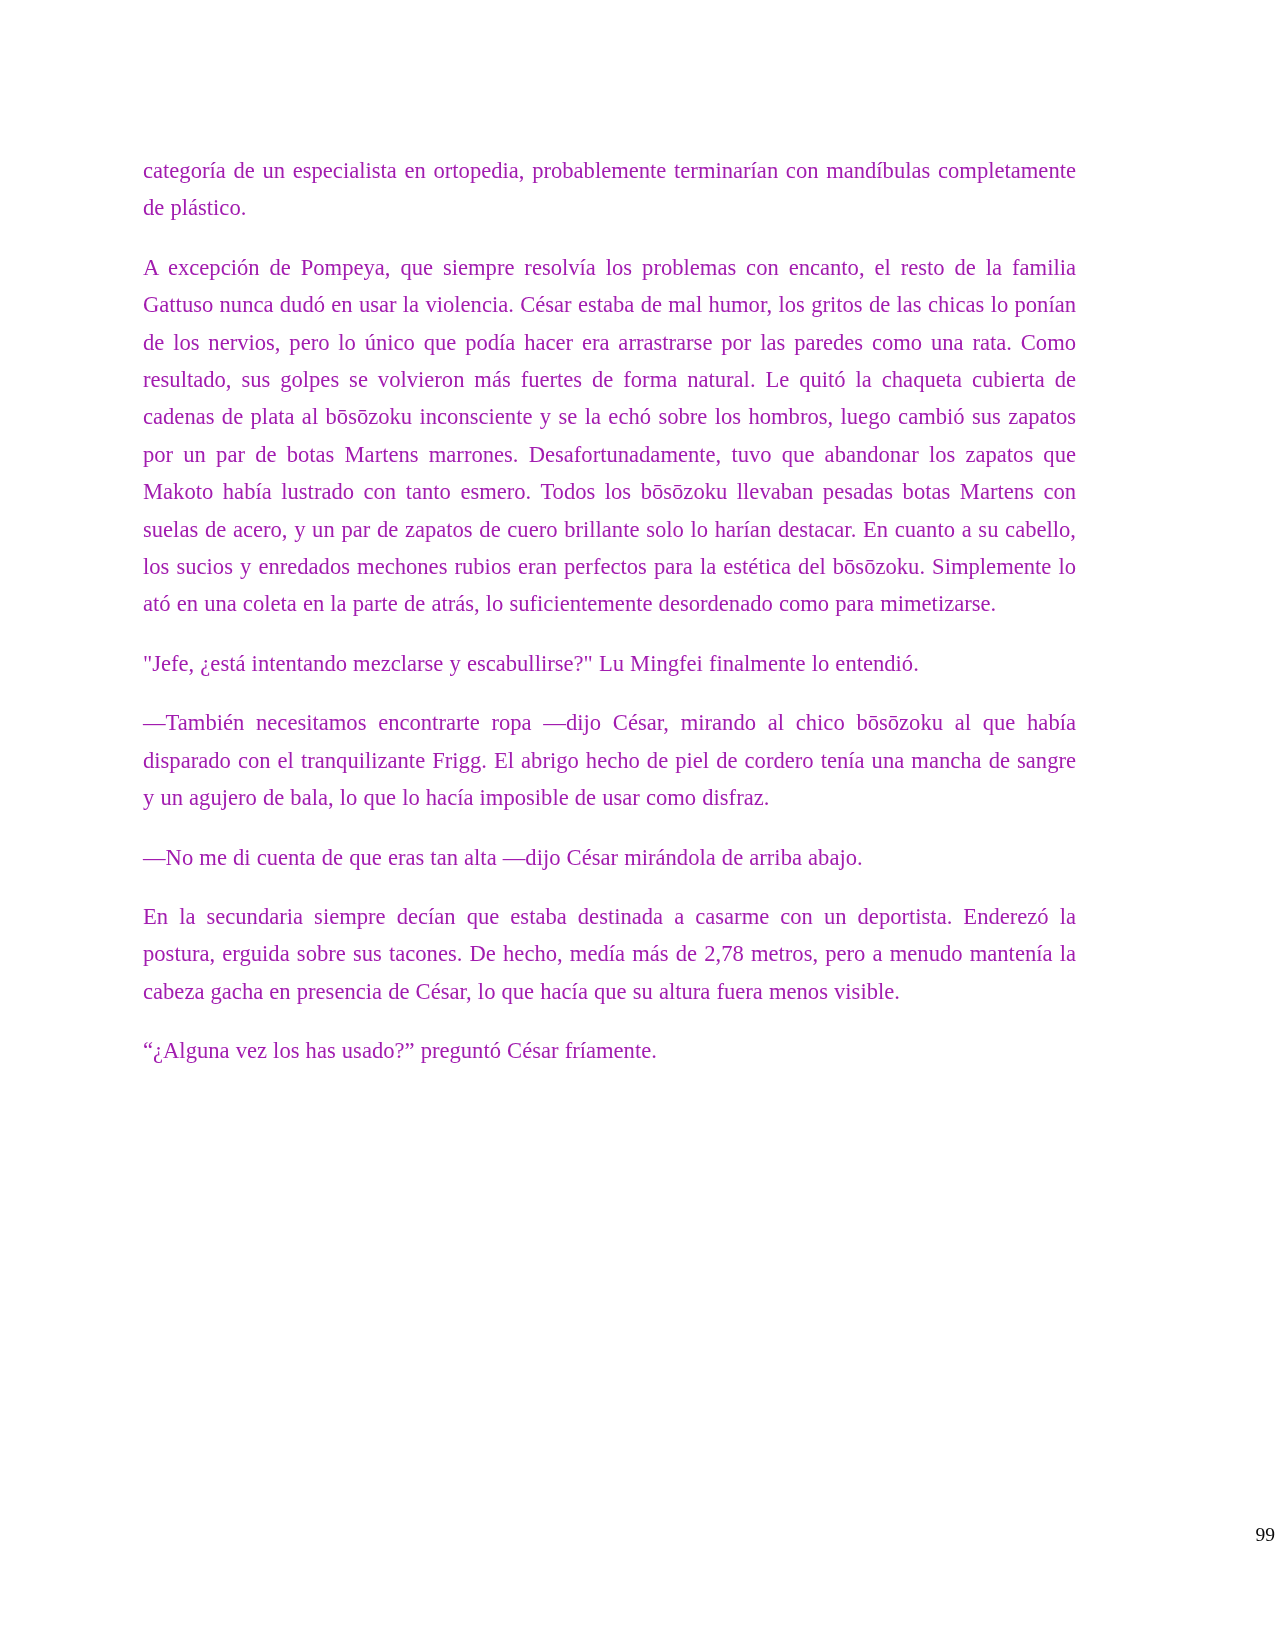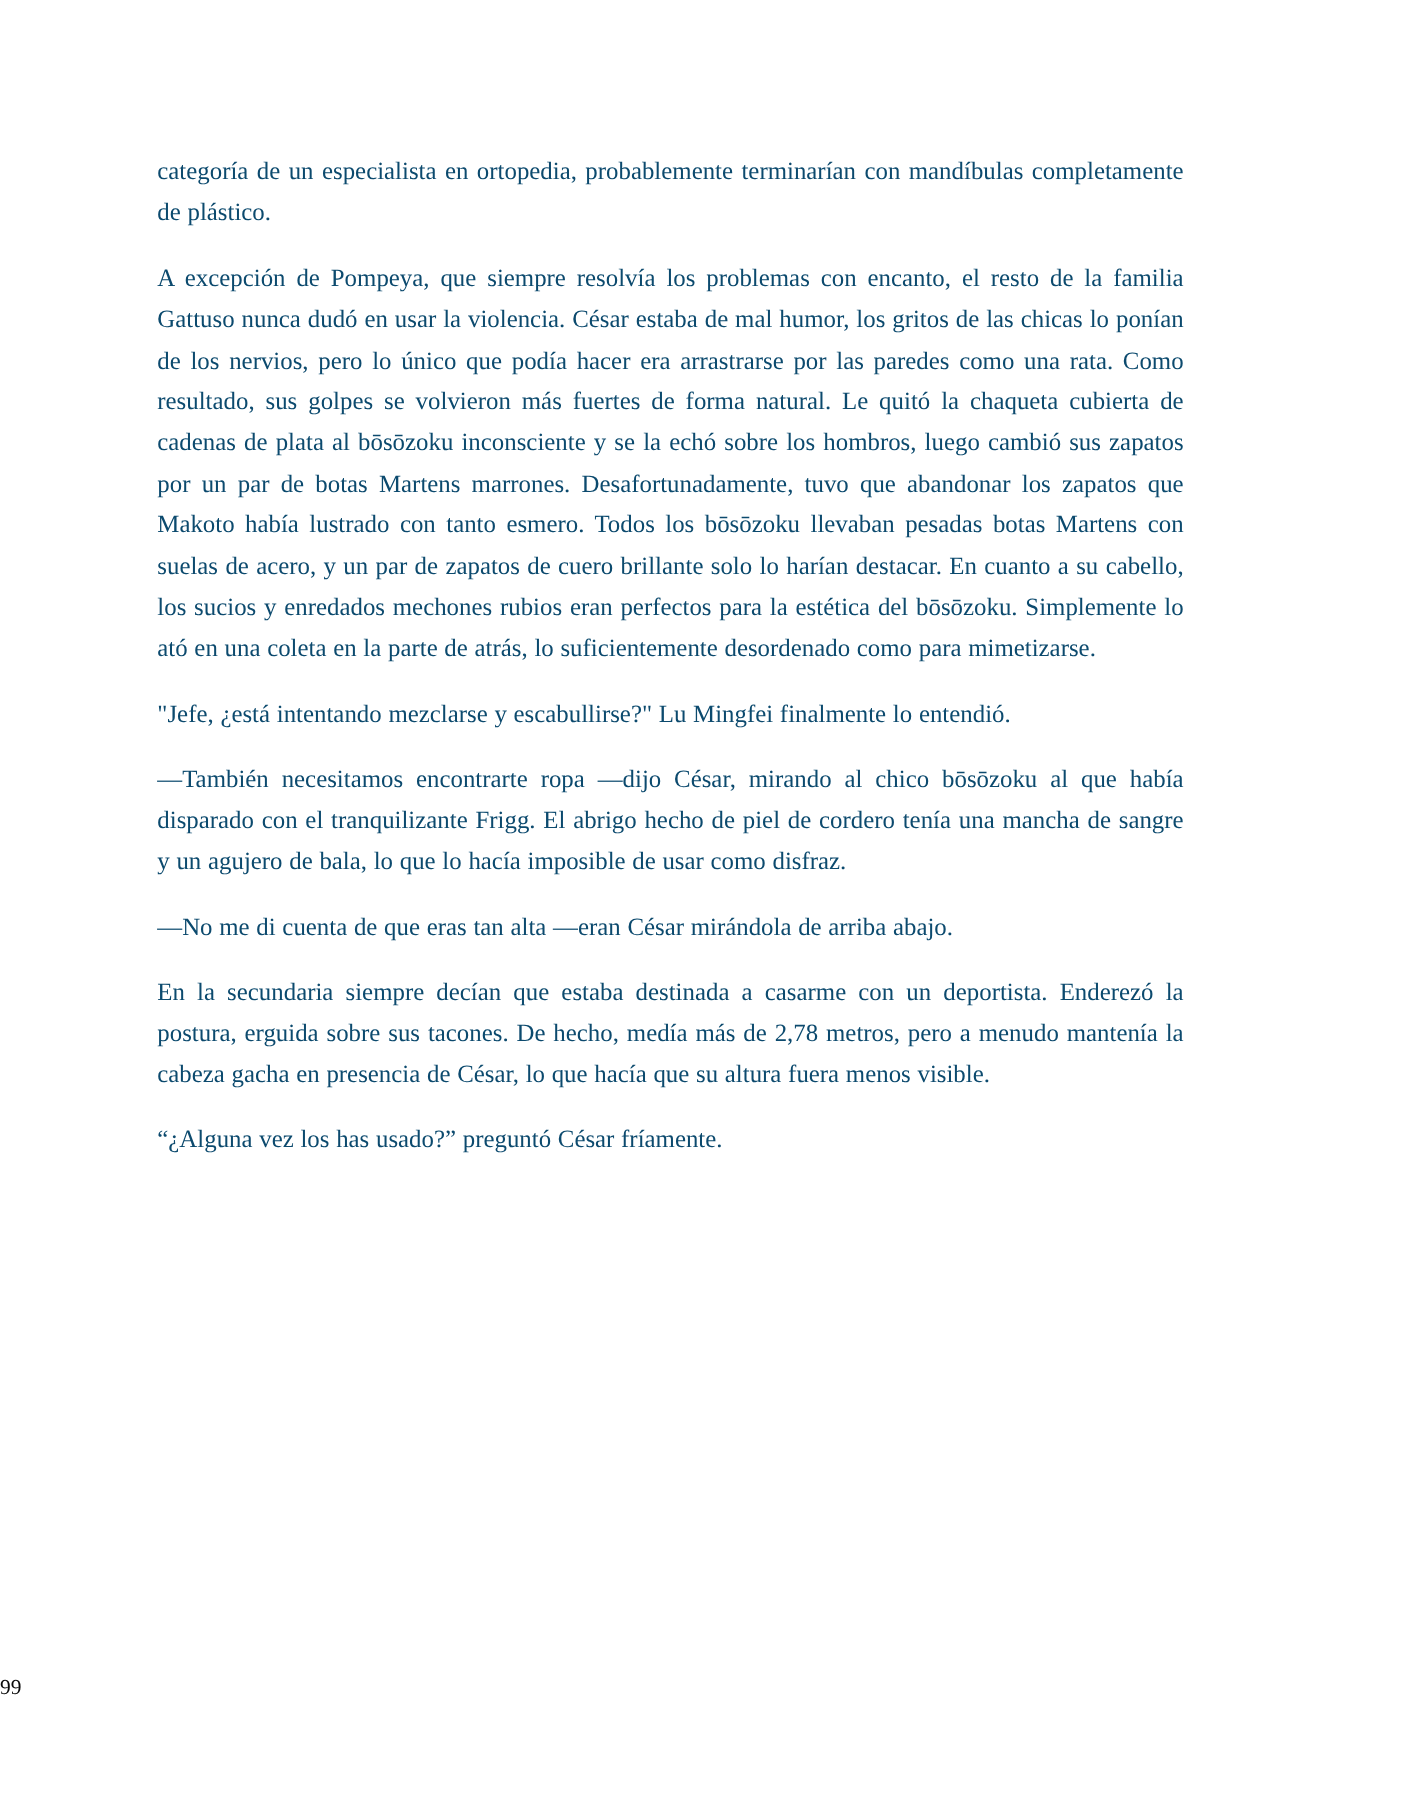--- a/index.html
+++ b/index.html
@@ -21,46 +21,46 @@
     position: absolute;
     left: 143px;
     top: 136px;
     width: 933px;
   }
   .para {
     font-size: 22.6px;
     line-height: 37.4px;
     text-align: justify;
     text-justify: inter-word;
-    margin: 1px 0 22px 0;
-    color: #0c4a6e;
+    margin: 16px 0 22px 0;
+    color: #a21caf;
     hyphens: none;
     word-spacing: 0.02em;
   }
   .para:last-child {
     margin-bottom: 0;
   }
   .page-number {
     position: absolute;
     left: 0;
     right: 0;
     top: 1523px;
-    text-align: left;
+    text-align: right;
     font-size: 19.5px;
     line-height: 24px;
     color: #0a0a0a;
   }
 </style>
 </head>
 <body>
 
 <div class="page">
   <div class="content">
     <p class="para">categoría de un especialista en ortopedia, probablemente terminarían con mandíbulas completamente de plástico.</p>
     <p class="para">A excepción de Pompeya, que siempre resolvía los problemas con encanto, el resto de la familia Gattuso nunca dudó en usar la violencia. César estaba de mal humor, los gritos de las chicas lo ponían de los nervios, pero lo único que podía hacer era arrastrarse por las paredes como una rata. Como resultado, sus golpes se volvieron más fuertes de forma natural. Le quitó la chaqueta cubierta de cadenas de plata al bōsōzoku inconsciente y se la echó sobre los hombros, luego cambió sus zapatos por un par de botas Martens marrones. Desafortunadamente, tuvo que abandonar los zapatos que Makoto había lustrado con tanto esmero. Todos los bōsōzoku llevaban pesadas botas Martens con suelas de acero, y un par de zapatos de cuero brillante solo lo harían destacar. En cuanto a su cabello, los sucios y enredados mechones rubios eran perfectos para la estética del bōsōzoku. Simplemente lo ató en una coleta en la parte de atrás, lo suficientemente desordenado como para mimetizarse.</p>
     <p class="para">"Jefe, ¿está intentando mezclarse y escabullirse?" Lu Mingfei finalmente lo entendió.</p>
     <p class="para">—También necesitamos encontrarte ropa —dijo César, mirando al chico bōsōzoku al que había disparado con el tranquilizante Frigg. El abrigo hecho de piel de cordero tenía una mancha de sangre y un agujero de bala, lo que lo hacía imposible de usar como disfraz.</p>
-    <p class="para">—No me di cuenta de que eras tan alta —eran César mirándola de arriba abajo.</p>
+    <p class="para">—No me di cuenta de que eras tan alta —dijo César mirándola de arriba abajo.</p>
     <p class="para">En la secundaria siempre decían que estaba destinada a casarme con un deportista. Enderezó la postura, erguida sobre sus tacones. De hecho, medía más de 2,78 metros, pero a menudo mantenía la cabeza gacha en presencia de César, lo que hacía que su altura fuera menos visible.</p>
     <p class="para">“¿Alguna vez los has usado?” preguntó César fríamente.</p>
   </div>
   <div class="page-number">99</div>
 </div>
 
 </body></html>

